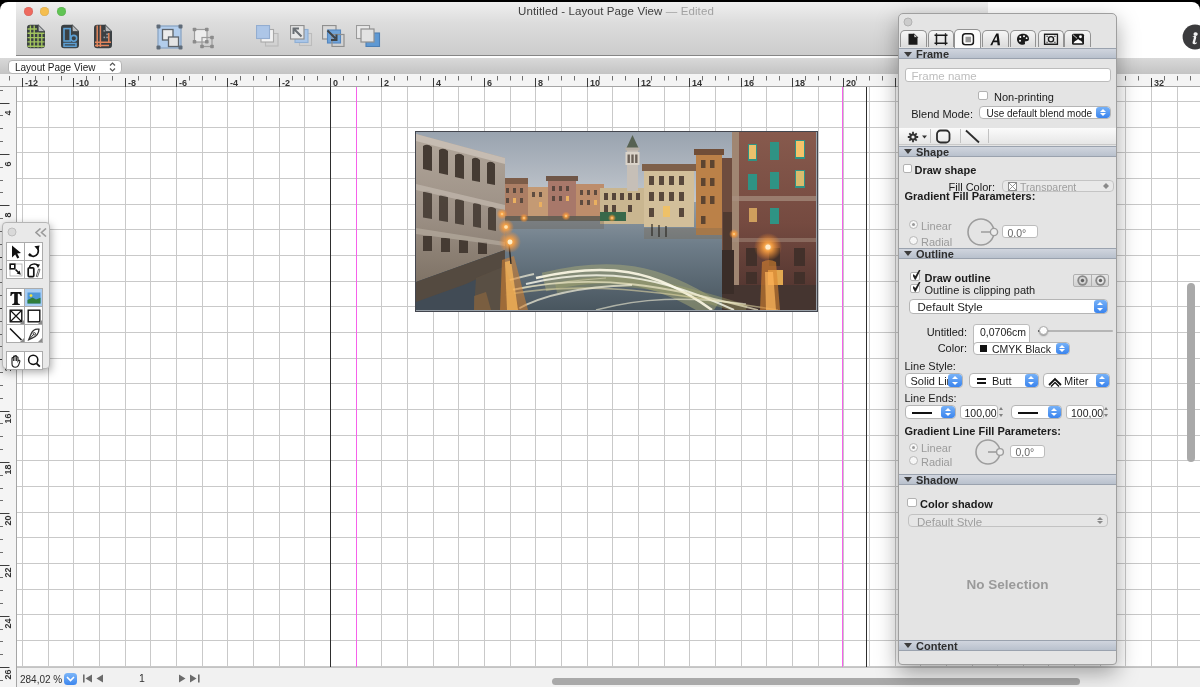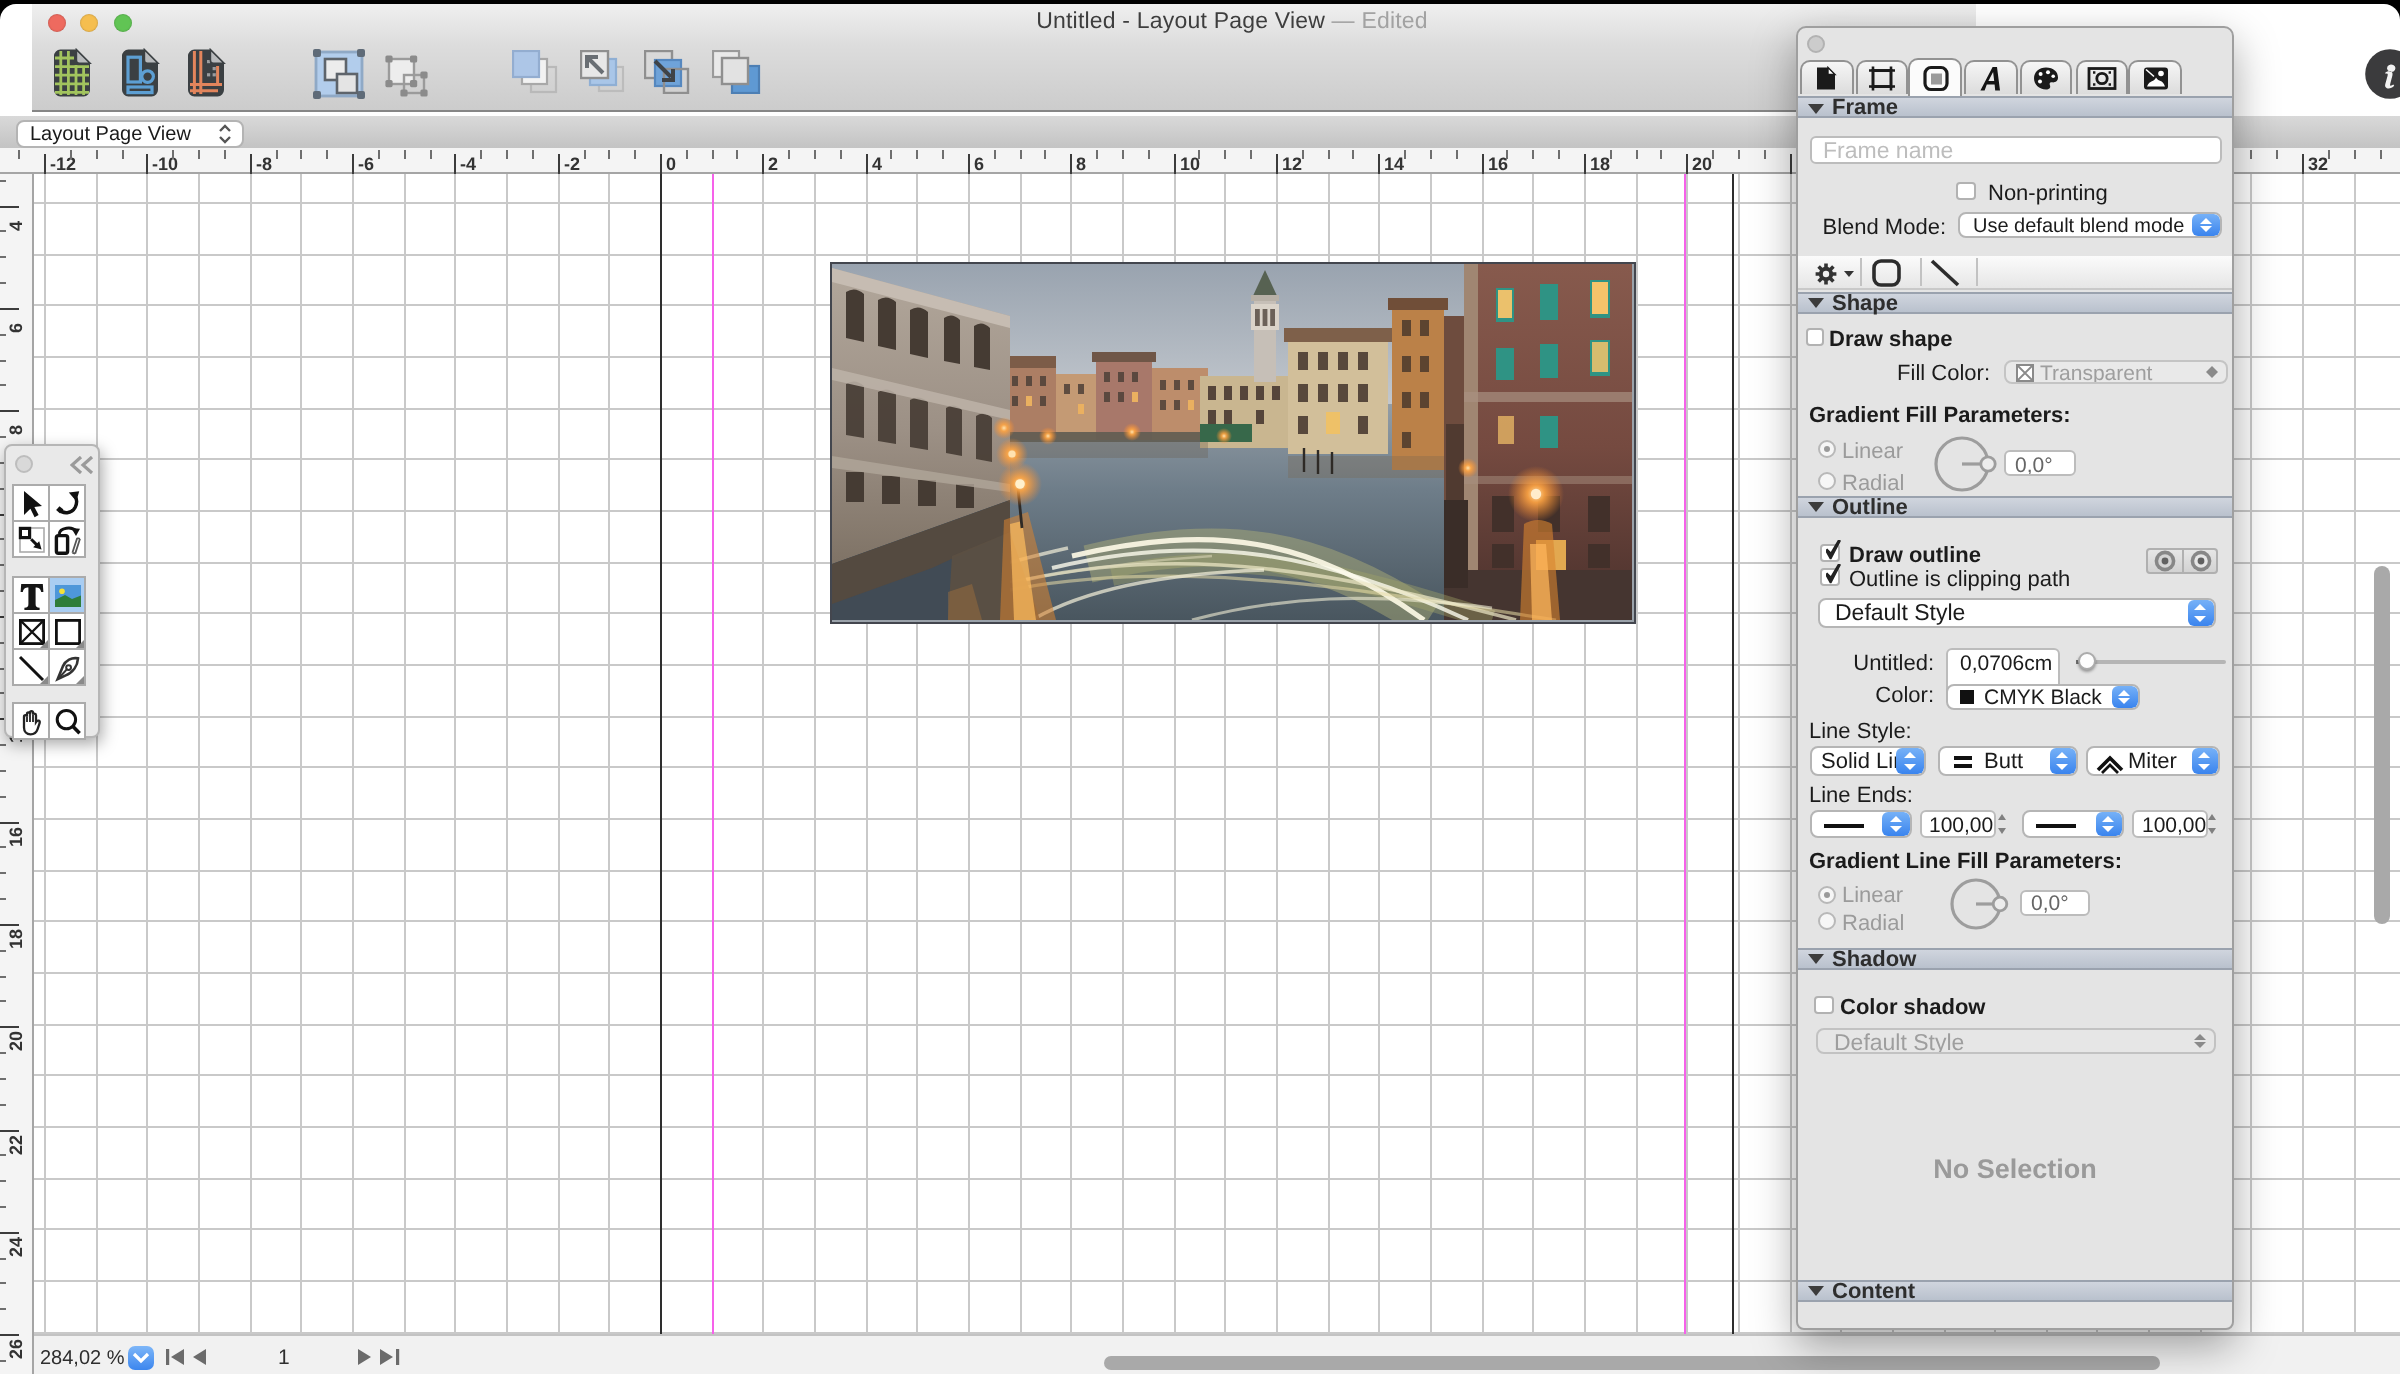--- a/index.html
+++ b/index.html
@@ -822,21 +822,21 @@
     <div class="lbl lblb" style="left:15.5px; top:150px;">Draw shape</div>
     <div class="lbl" style="left:0; top:167px; width:96px; text-align:right;">Fill Color:</div>
     <div class="dd ddg" style="left:103px; top:165.5px; width:111.5px; height:12.5px; background:#e9e9e9; border-color:#c4c4c4;">
       <svg width="9" height="9" style="position:absolute;left:5px;top:1.5px" viewBox="0 0 9 9">
           <rect x="0.5" y="0.5" width="8" height="8" fill="#fff" stroke="#8a8a8a"></rect>
           <path d="M0.5 0.5 L8.5 8.5 M8.5 0.5 L0.5 8.5" stroke="#8a8a8a" stroke-width="0.9"></path>
         </svg>
       <span style="position:absolute;left:17px;top:0.5px;font-size:10.5px;color:#9e9e9e;">Transparent</span>
         <div class="stp"></div>
       </div>
-    <div class="lbl lblb" style="left:5.5px; top:188px;">Gradient Fill Parameters:</div>
+    <div class="lbl lblb" style="left:5.5px; top:176px;">Gradient Fill Parameters:</div>
     <div class="radio on" style="left:10px; top:205.5px;"></div>
     <div class="lbl lblg" style="left:22px; top:205.5px;">Linear</div>
     <div class="radio" style="left:10px; top:221.5px;"></div>
     <div class="lbl lblg" style="left:22px; top:221.5px;">Radial</div>
     <svg class="abs" style="left:65px;top:203.5px" width="38" height="29" viewBox="0 0 38 29">
         <circle cx="17" cy="14" r="13" fill="none" stroke="#9d9d9d" stroke-width="1.6"></circle>
         <path d="M17 14 H28" stroke="#9d9d9d" stroke-width="1.6"></path>
         <circle cx="30" cy="14" r="3.6" fill="#ececec" stroke="#9d9d9d" stroke-width="1.4"></circle>
       </svg>
     <div class="inp" style="left:102.5px; top:211px; width:36.5px; height:12.5px;">

